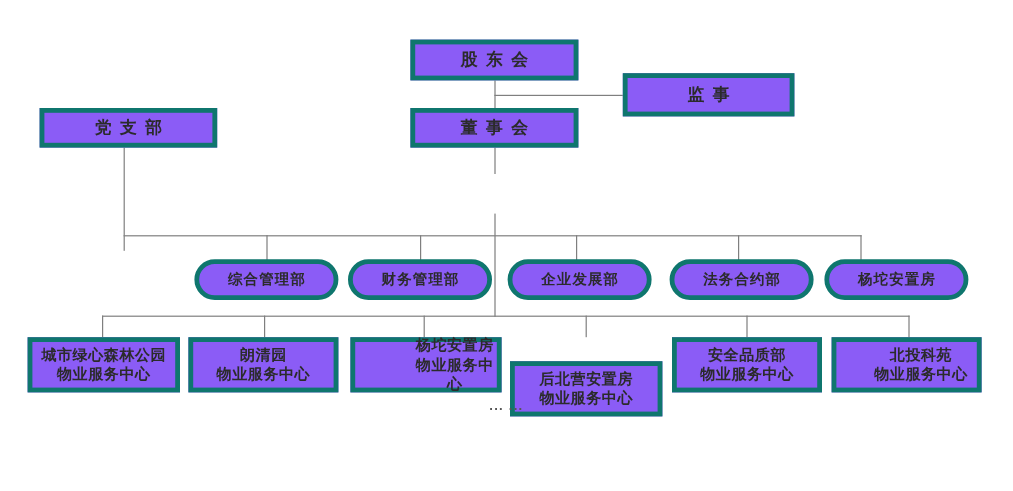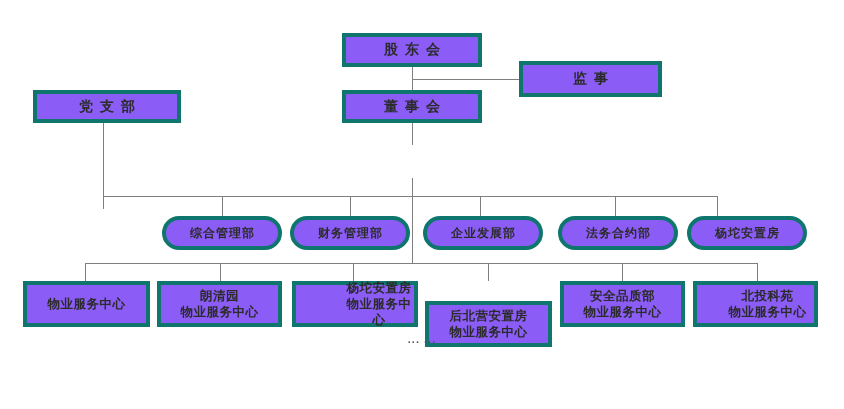--- a/index.html
+++ b/index.html
@@ -86,20 +86,21 @@
     <span>企业发展部</span>
   </div>
   <div class="node dept" style="left:558px; top:216px; width:120px; height:34px;">
     <span>法务合约部</span>
   </div>
   <div class="node dept" style="left:687px; top:216px; width:120px; height:34px;">
     <span>杨坨安置房</span>
   </div>
 
   <div class="node ctr" style="left:23px;  top:281px; width:127px; height:46px;">
+    <span>城市绿心森林公园</span>
     <span>物业服务中心</span>
   </div>
   <div class="node ctr" style="left:157px; top:281px; width:125px; height:46px;">
     <span>朗清园</span>
     <span>物业服务中心</span>
   </div>
   <div class="node ctr" style="left:292px; top:281px; width:126px; height:46px;padding-left:48px;">
     <span>杨坨安置房</span>
     <span>物业服务中心</span>
   </div>

